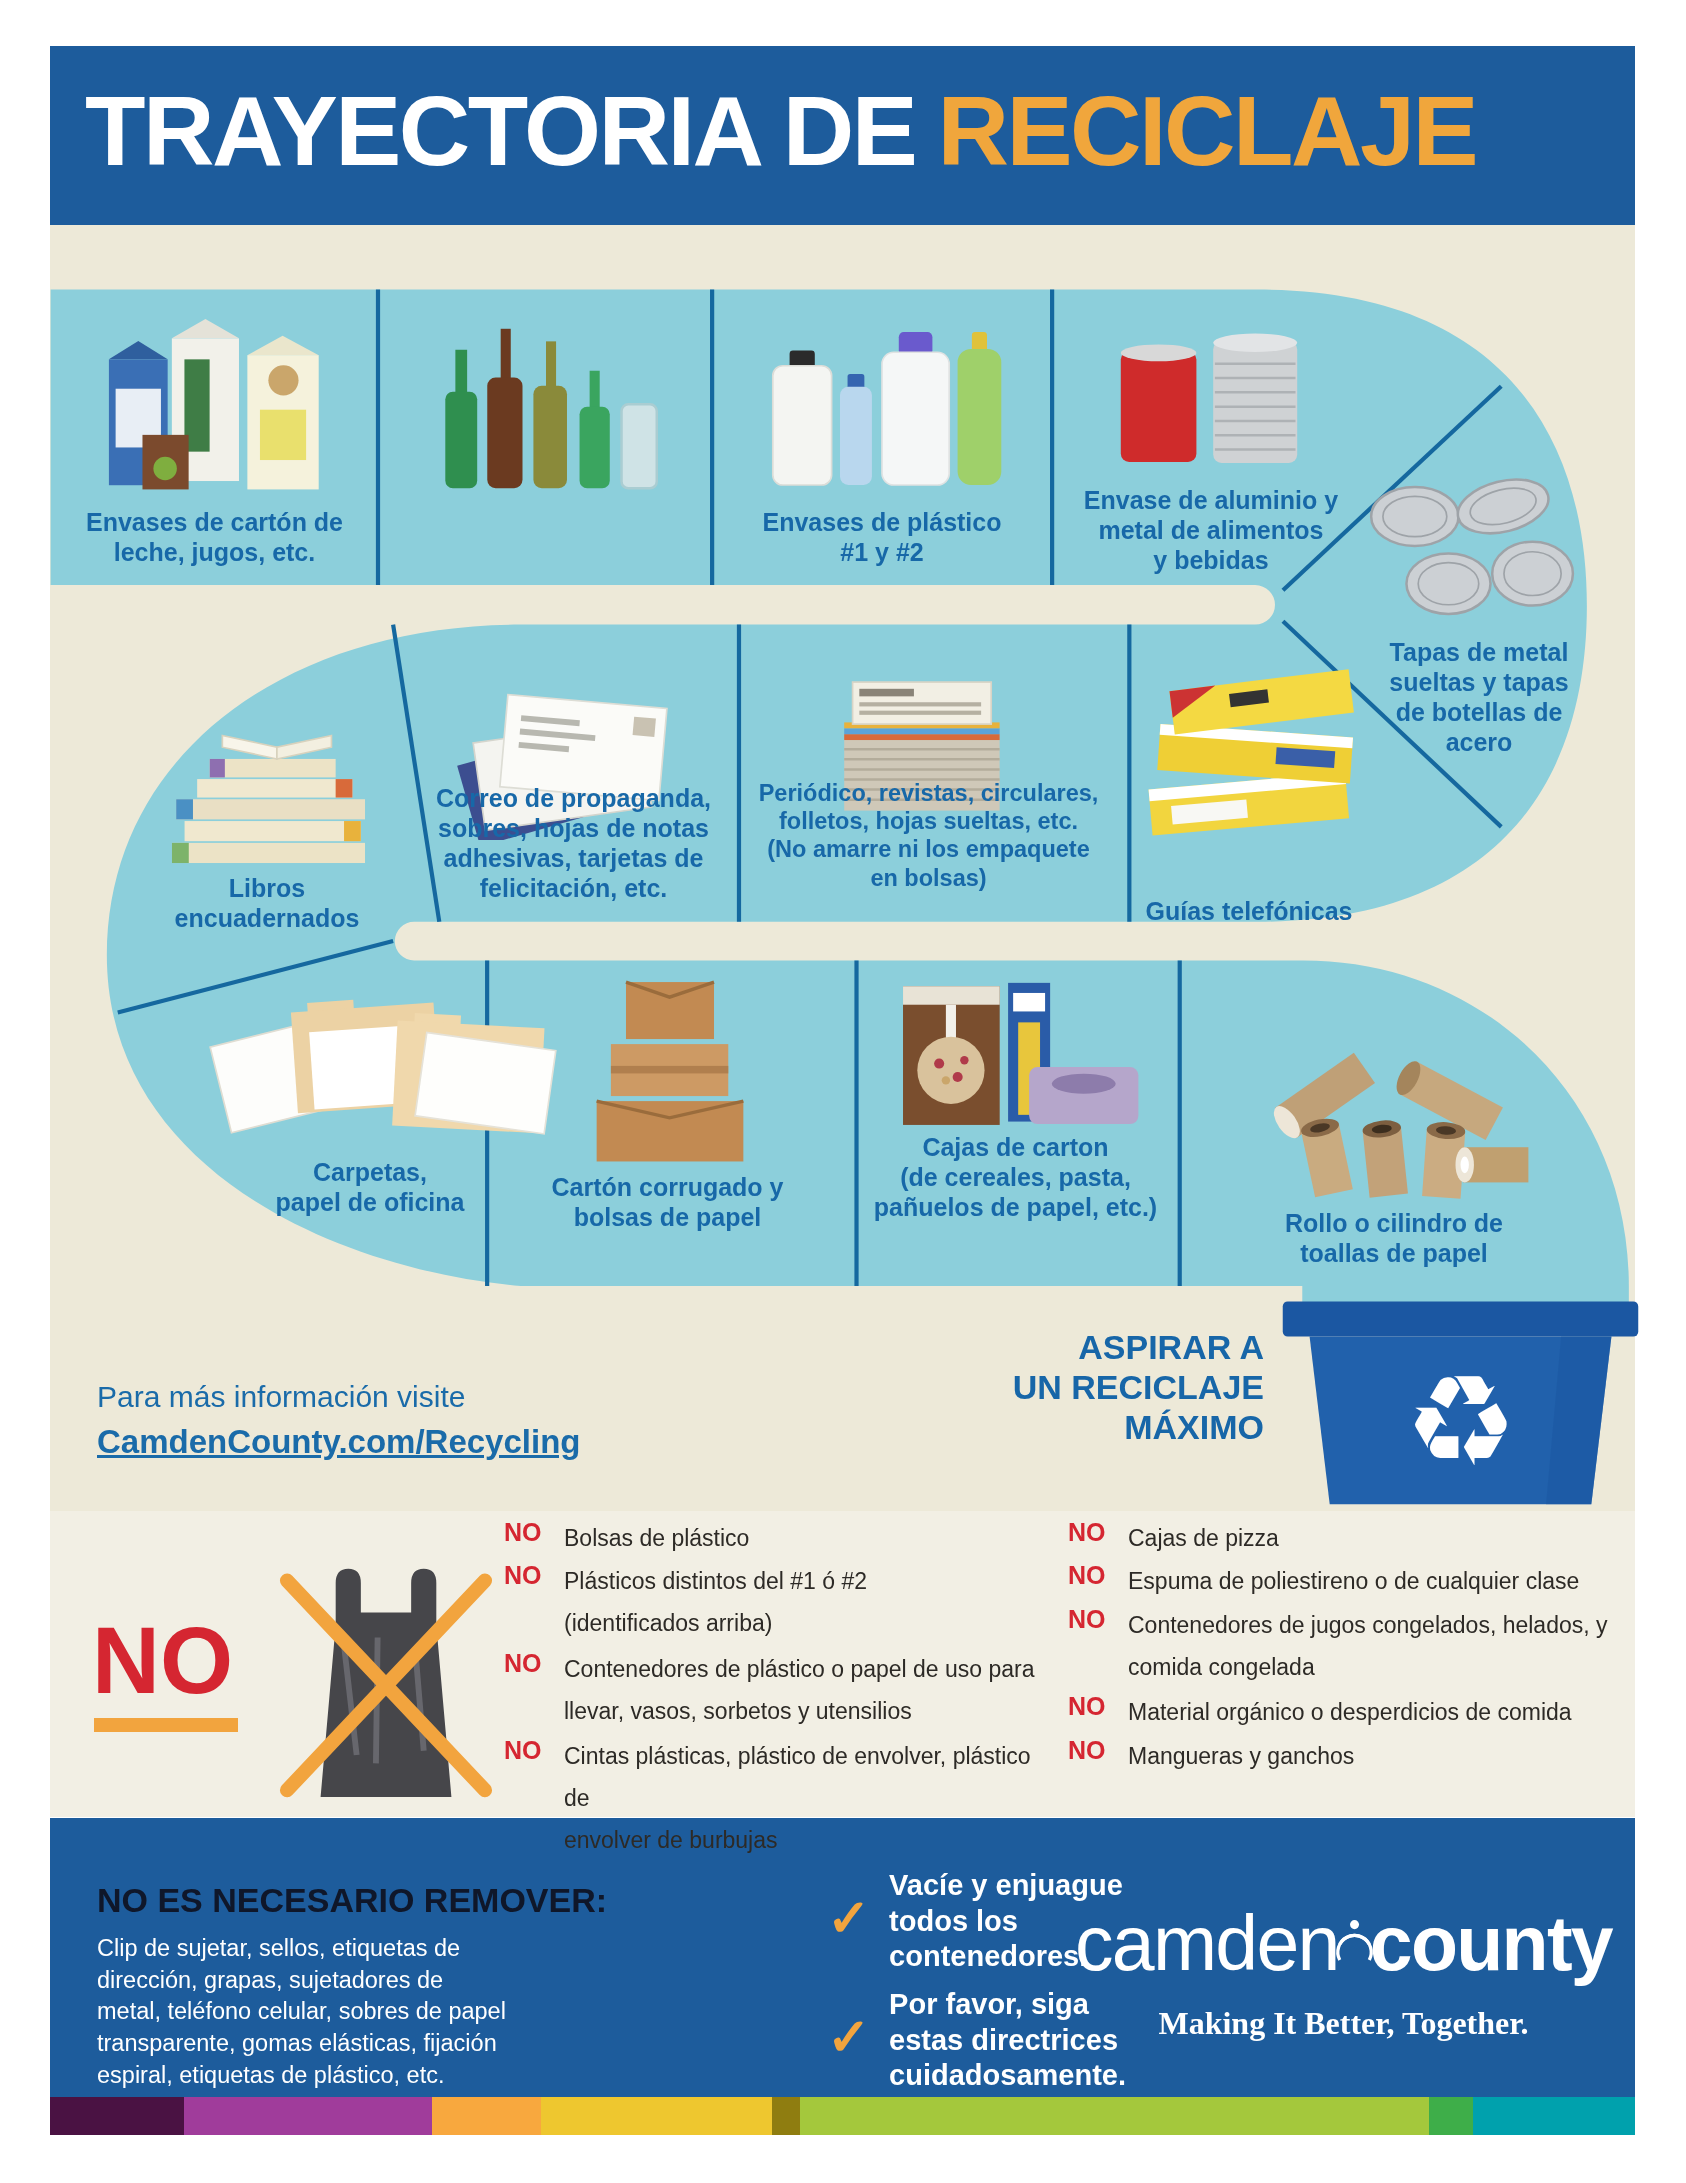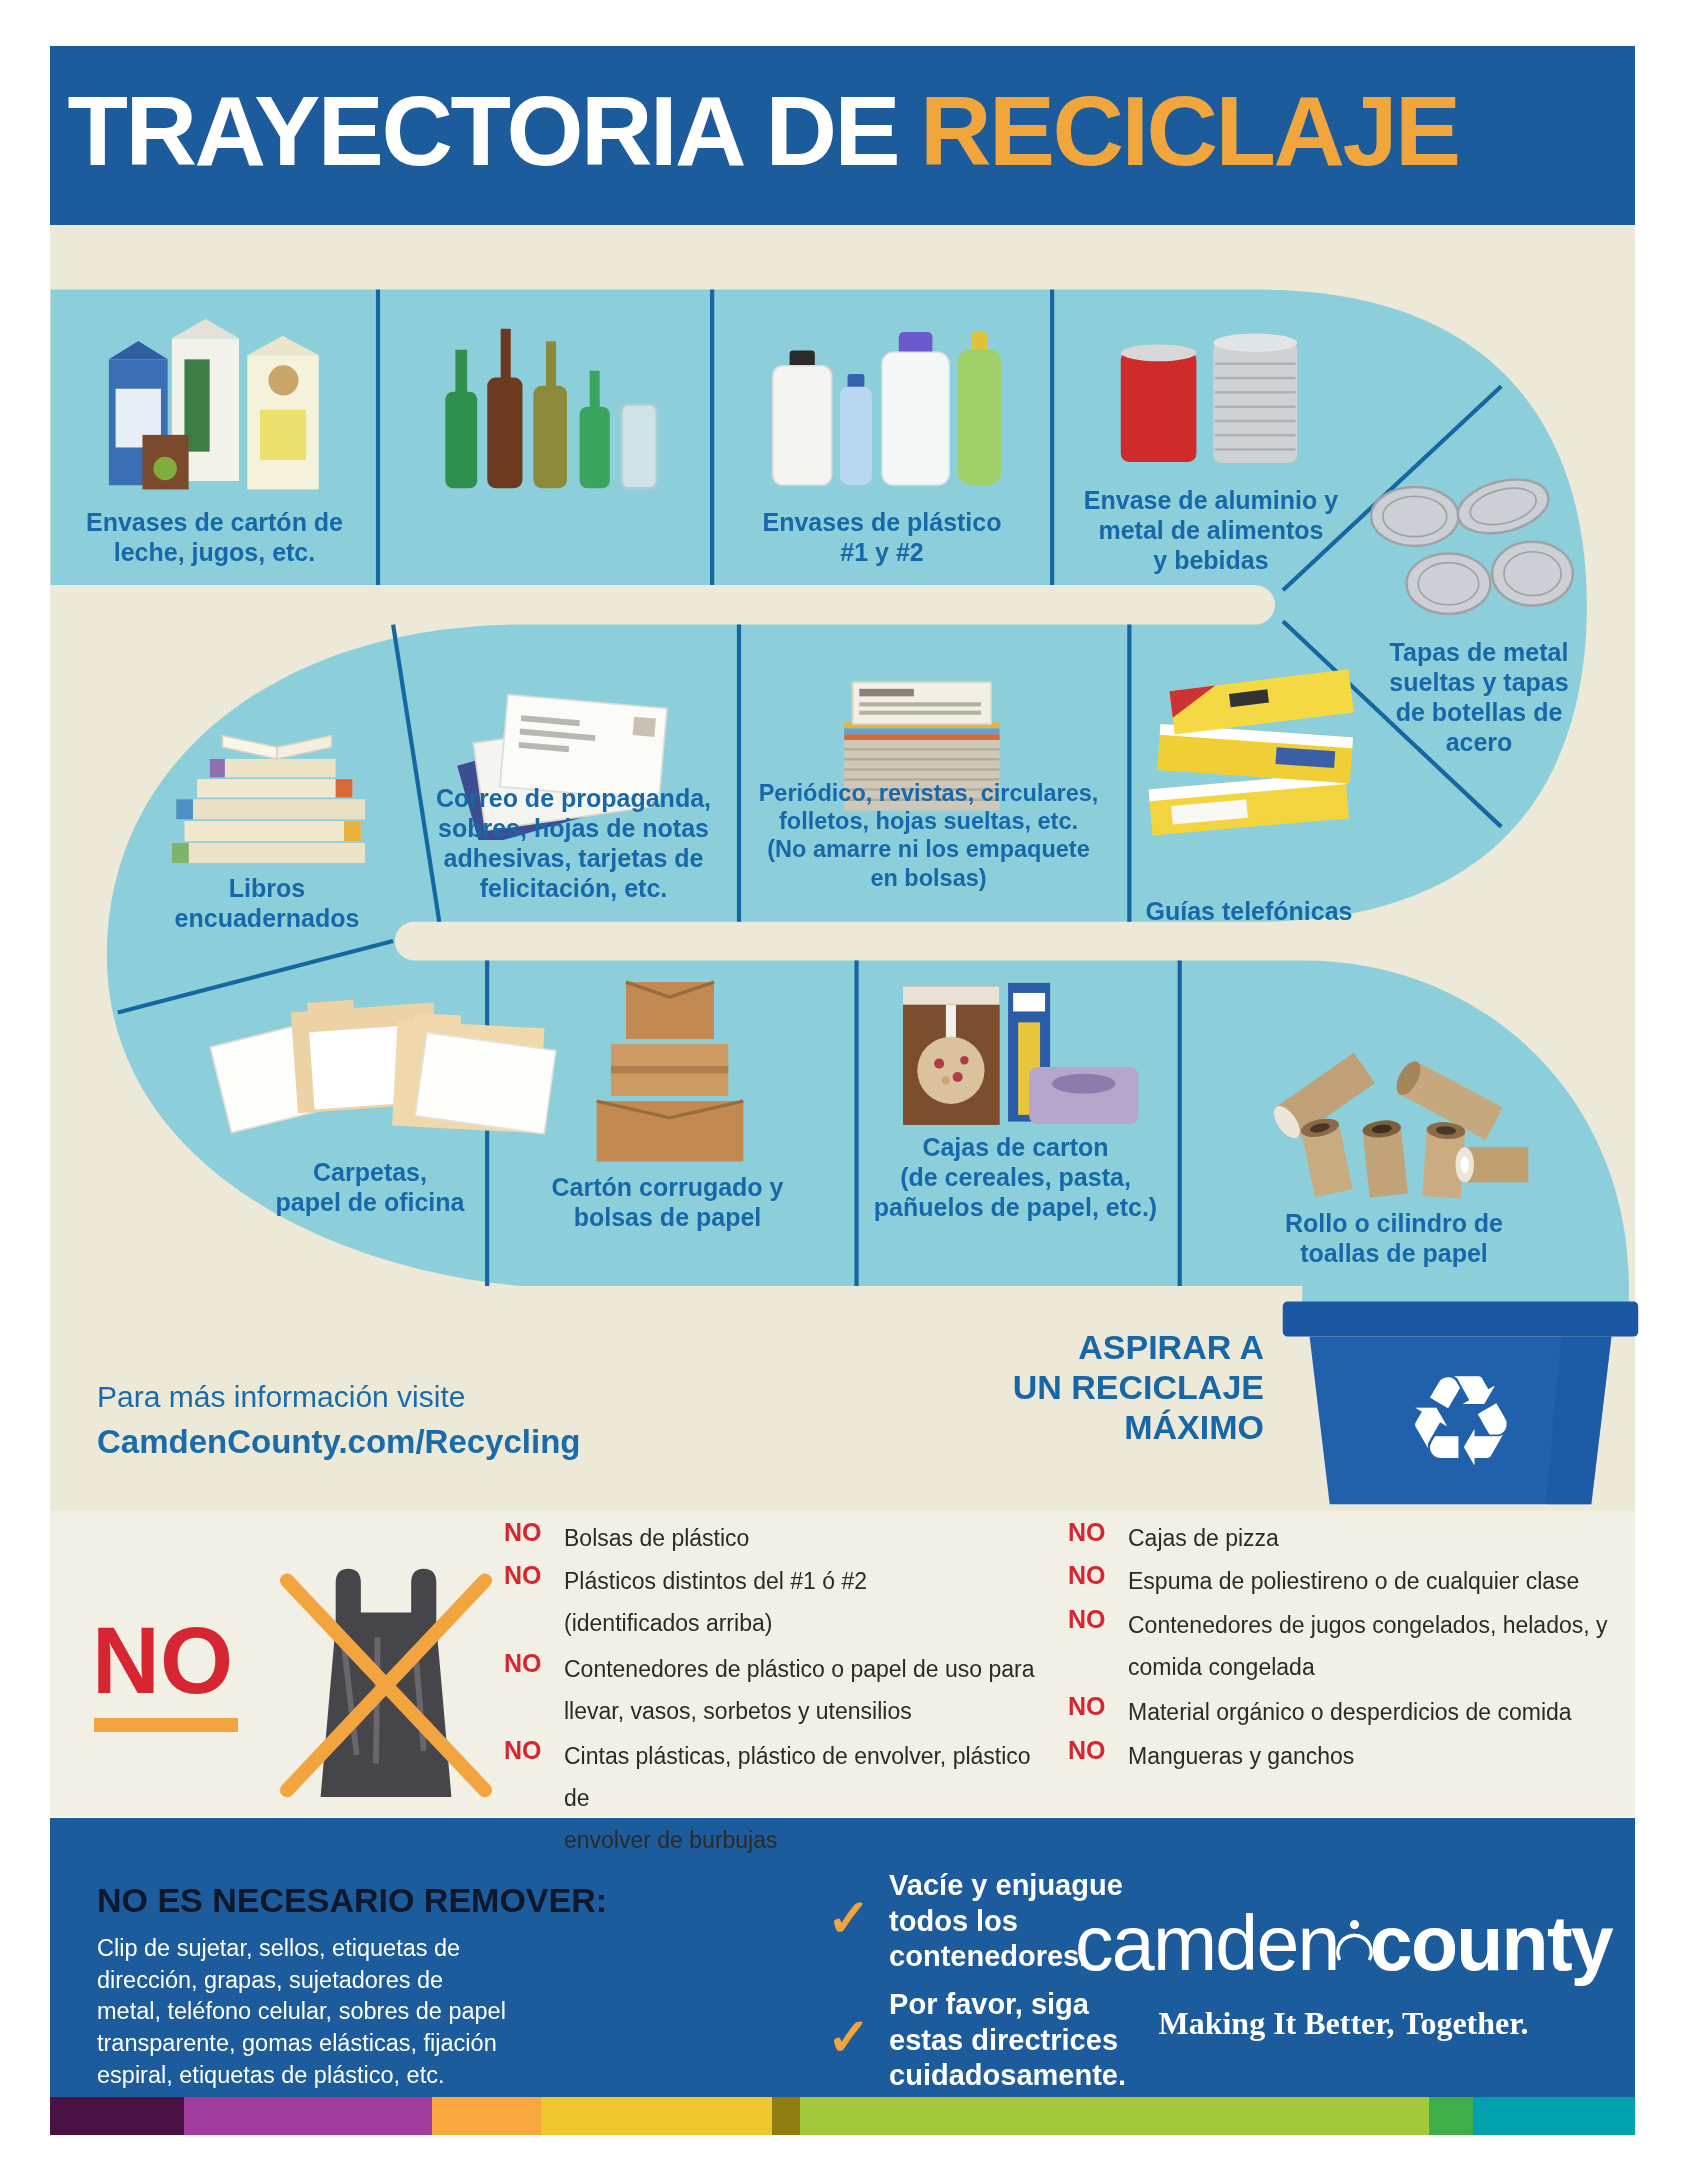--- a/index.html
+++ b/index.html
@@ -20,21 +20,21 @@
 </head>
 <body>
 
 <div id="page">
 
   <div class="abs" style="left:50px;top:46px;width:1585px;height:179px;background:#1d5c9c;z-index:1;"></div>
   <div class="abs" style="left:50px;top:225px;width:1585px;height:1286px;background:#ede9d8;z-index:0;"></div>
   <div class="abs" style="left:50px;top:1511px;width:1585px;height:306px;background:#f2efe4;z-index:0;"></div>
   <div class="abs" style="left:50px;top:1818px;width:1585px;height:279px;background:#1d5c9c;z-index:1;"></div>
 
-  <div class="abs" style="left:50px;top:74px;width:1426px;z-index:2;text-align:center;font-weight:bold;font-size:99px;letter-spacing:-2.5px;">
+  <div class="abs" style="left:50px;top:74px;width:1426px;z-index:2;text-align:right;font-weight:bold;font-size:99px;letter-spacing:-2.5px;">
     <span style="color:#ffffff;margin-right:22px;">TRAYECTORIA DE</span><span style="color:#f0a63c;">RECICLAJE</span>
   </div>
 
   <svg class="abs" style="left:0;top:0;z-index:1;pointer-events:none;" width="1687" height="1318" viewBox="0 0 2009 1570">
     <path d="M60,345 H1498 C1790,345 1890,520 1890,722 C1890,924 1790,1098 1498,1098
          H493 A23,23 0 0 0 493,1144 H1552 C1770,1144 1940,1310 1940,1532
          L1940,1560 L1551,1560 L1551,1532 L620,1532
          C380,1510 127,1380 127,1138 C127,900 340,744 620,744
          H1495 A23.5,23.5 0 0 0 1495,697 H60 Z" fill="#8ccfdb"></path>
     <g stroke="#15689f" stroke-width="5">
@@ -281,21 +281,21 @@
   <div class="flow-label" style="left:512px;top:1172px;width:311px;">Cartón corrugado y
 bolsas de papel</div>
   <div class="flow-label" style="left:852px;top:1132px;width:327px;">Cajas de carton
 (de cereales, pasta,
 pañuelos de papel, etc.)</div>
   <div class="flow-label" style="left:1247px;top:1208px;width:294px;">Rollo o cilindro de
 toallas de papel</div>
 
   <div class="abs" style="left:97px;top:1375px;z-index:3;color:#1a6ba9;">
     <div style="font-size:30px;font-weight:400;line-height:1.45;">Para más información visite</div>
-    <div style="font-size:33px;font-weight:bold;line-height:1.4;">CamdenCounty.com/Recycling</div>
+    <div style="font-size:33px;font-weight:bold;line-height:1.4;text-decoration:underline;">CamdenCounty.com/Recycling</div>
   </div>
 
   <div class="abs" style="left:966px;top:1328px;width:298px;z-index:3;text-align:right;color:#1766a8;
               font-weight:bold;font-size:34px;line-height:1.17;white-space:pre-line;">ASPIRAR A
 UN RECICLAJE
 MÁXIMO</div>
 
   <svg class="img" style="left:1276px;top:1293px;z-index:2;" width="369" height="218" viewBox="0 0 440 260">
     <rect x="8" y="10" width="424" height="42" rx="6" fill="#1b57a2"></rect>
     <path d="M40,52 L400,52 L376,252 L64,252 Z" fill="#2161ac"></path>

